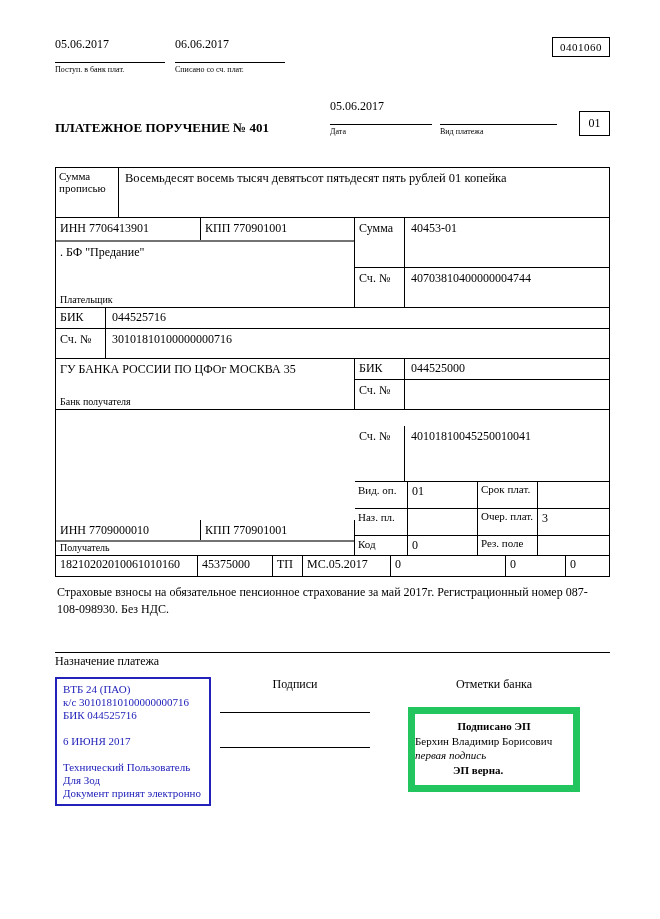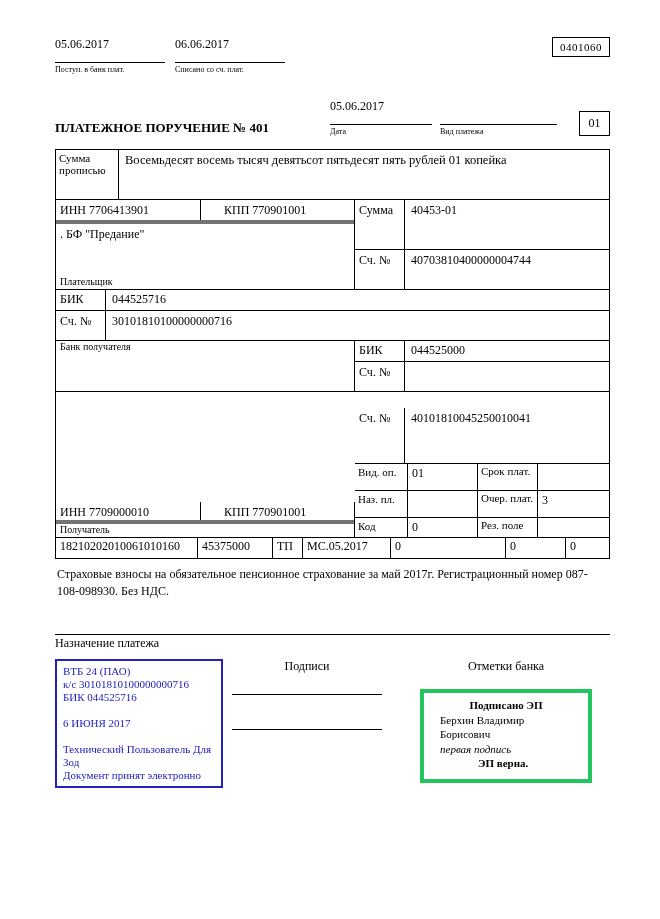--- a/index.html
+++ b/index.html
@@ -20,31 +20,31 @@
   
   .title-row { display:flex; margin-top:25px; align-items:flex-end; }
   .doc-title { font-weight:bold; font-size:13px; width:275px; padding-top:2px; }
   .t-col { width:102px; }
   .t-col2 { width:117px; margin-left:8px; }
   .t-col2 .empty-line { height:16px; border-bottom:1px solid #000; }
   .status-box { margin-left:auto; border:1px solid #000; width:31px; height:25px; font-size:12px;
     display:flex; align-items:center; justify-content:center; }
 
   
-  .main-table { margin-top:13px; border:1px solid #000; font-size:12px; }
+  .main-table { margin-top:31px; border:1px solid #000; font-size:12px; }
   .row { display:flex; }
   .bb { border-bottom:1px solid #000; }
   .amount-row { height:50px; }
   .aw-label { width:63px; padding:2px 3px; font-size:11px; border-right:1px solid #000; }
   .aw-value { flex:1; padding:3px 6px; font-size:12.5px; }
 
   .block { display:flex; }
   .block-left { width:299px; border-right:1px solid #000; display:flex; flex-direction:column; }
   .block-right { flex:1; display:flex; flex-direction:column; }
-  .split2 { display:flex; border-bottom:4px solid #737373; height:24px;gap:19px; }
+  .split2 { display:flex; border-bottom:2px solid #737373; height:24px; }
   .cell-inn { width:145px; border-right:1px solid #000; padding:3px 4px; }
   .cell-kpp { flex:1; padding:3px 4px; }
   .name-cell { flex:1; padding:3px 4px; }
   .role-label { font-size:10px; padding:0 4px 2px; }
   .r-row { display:flex; }
   .r-label { width:50px; border-right:1px solid #000; padding:3px 4px; }
   .r-value { flex:1; padding:3px 6px; }
 
   .payer-block { height:90px; }
   .sum-row { height:50px; }
@@ -68,30 +68,30 @@
   .tc { border-right:1px solid #000; padding:1px 4px; overflow:hidden; white-space:nowrap; }
   .tc1 { width:142px; } .tc2 { width:75px; } .tc3 { width:30px; } .tc4 { width:88px; }
   .tc5 { width:115px; } .tc6 { width:60px; } .tc7 { flex:1; border-right:none; }
 
   .purpose-wrap { border-bottom:1px solid #000; min-height:76px; }
   .purpose-text { padding:7px 2px 0; font-size:12px; line-height:1.45; }
   .purpose-label { font-size:12px; margin-top:1px; }
 
   
   .footer { display:flex; margin-top:8px; align-items:flex-start; }
-  .stamp-box { width:168px; min-height:128px; border:2px solid #2222bb; color:#2222bb;
+  .stamp-box { width:156px; min-height:128px; border:2px solid #2222bb; color:#2222bb;
     font-size:11px; padding:4px 6px; line-height:1.18; }
   .stamp-line { min-height:13px; }
   .sig-col { width:150px; margin-left:9px; }
   .sig-heading { text-align:center; font-size:12px; }
   .sig-line { border-bottom:1px solid #000; margin-top:20px; height:0; }
   .sig-line + .sig-line { margin-top:34px; }
   .marks-col { margin-left:38px; width:172px; }
   .marks-heading { text-align:center; font-size:12px; }
-  .ep-box { border:4px solid #22c55e; margin-top:15px; padding:5px 16px 8px; font-size:11px; line-height:1.32; }
+  .ep-box { border:7px solid #22c55e; margin-top:15px; padding:5px 0 8px; font-size:11px; line-height:1.32; }
   .ep-title { font-weight:bold; text-align:center; }
   .ep-role { font-style:italic; }
   .ep-valid { font-weight:bold; margin-left:38px; }
 </style>
 </head>
 <body>
 
 <div class="page">
   <div class="content">
 
@@ -156,20 +156,21 @@
           </div>
           <div class="r-row acc-flex">
             <div class="r-label">Сч. №</div>
             <div class="r-value">30101810100000000716</div>
           </div>
         </div>
       </div>
 
       <div class="block bank-block bb">
         <div class="block-left">
+          <div class="name-cell">ГУ БАНКА РОССИИ ПО ЦФОг МОСКВА 35</div>
           <div class="role-label">Банк получателя</div>
         </div>
         <div class="block-right">
           <div class="r-row bik-row bb">
             <div class="r-label">БИК</div>
             <div class="r-value">044525000</div>
           </div>
           <div class="r-row acc-flex">
             <div class="r-label">Сч. №</div>
             <div class="r-value"></div>

